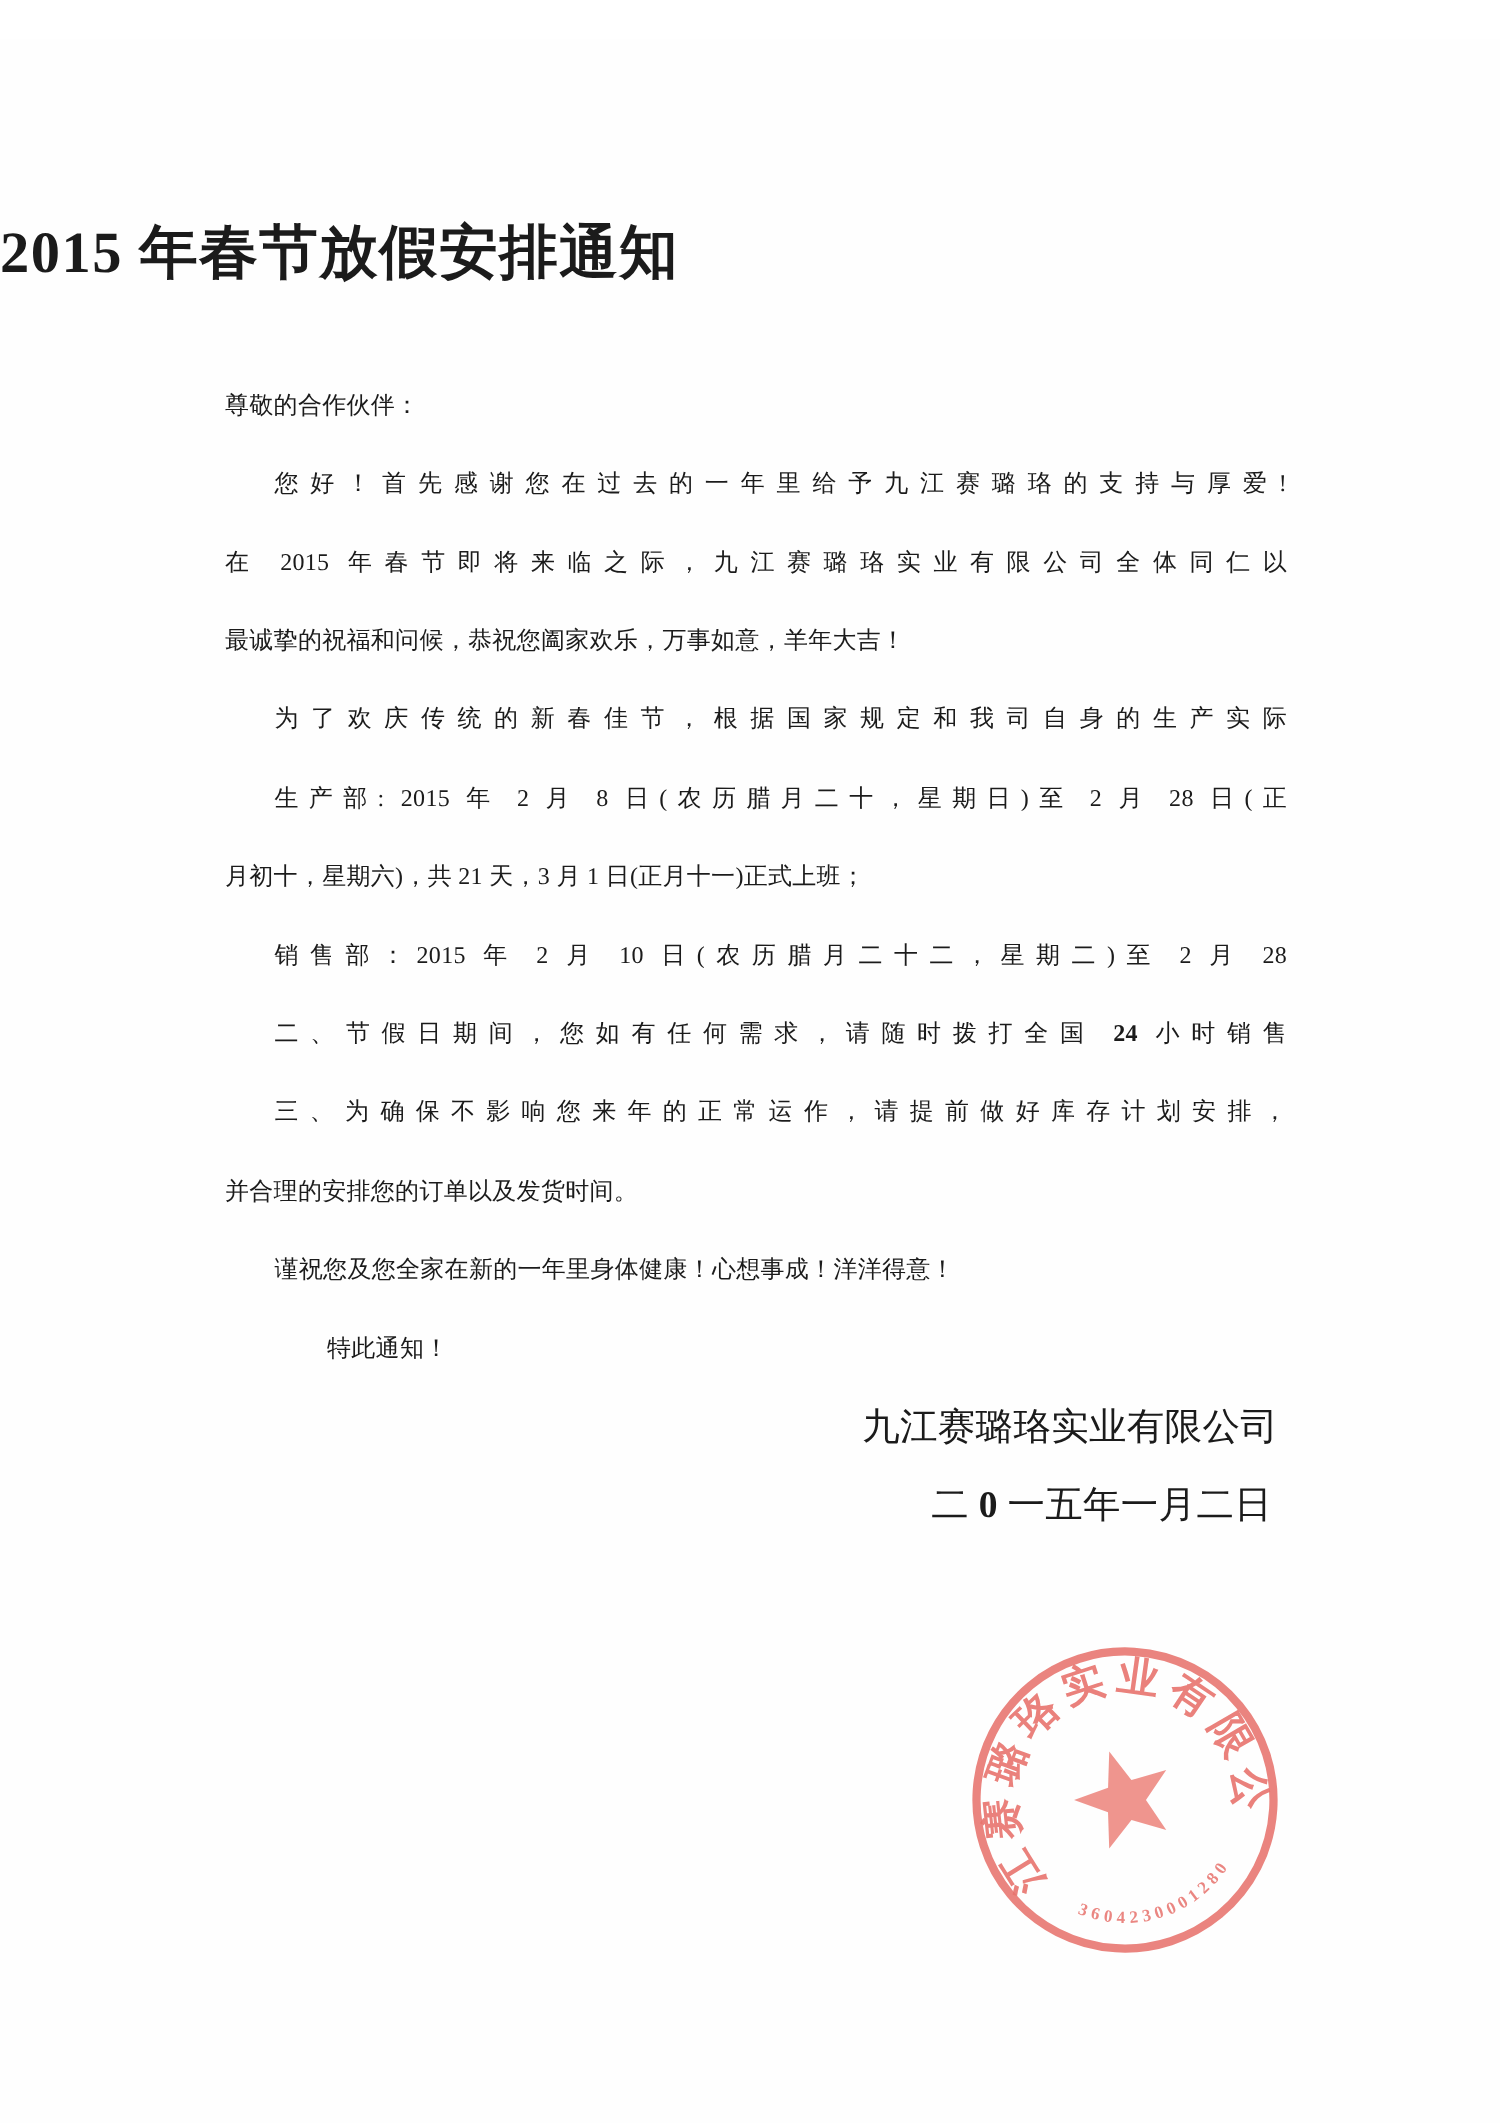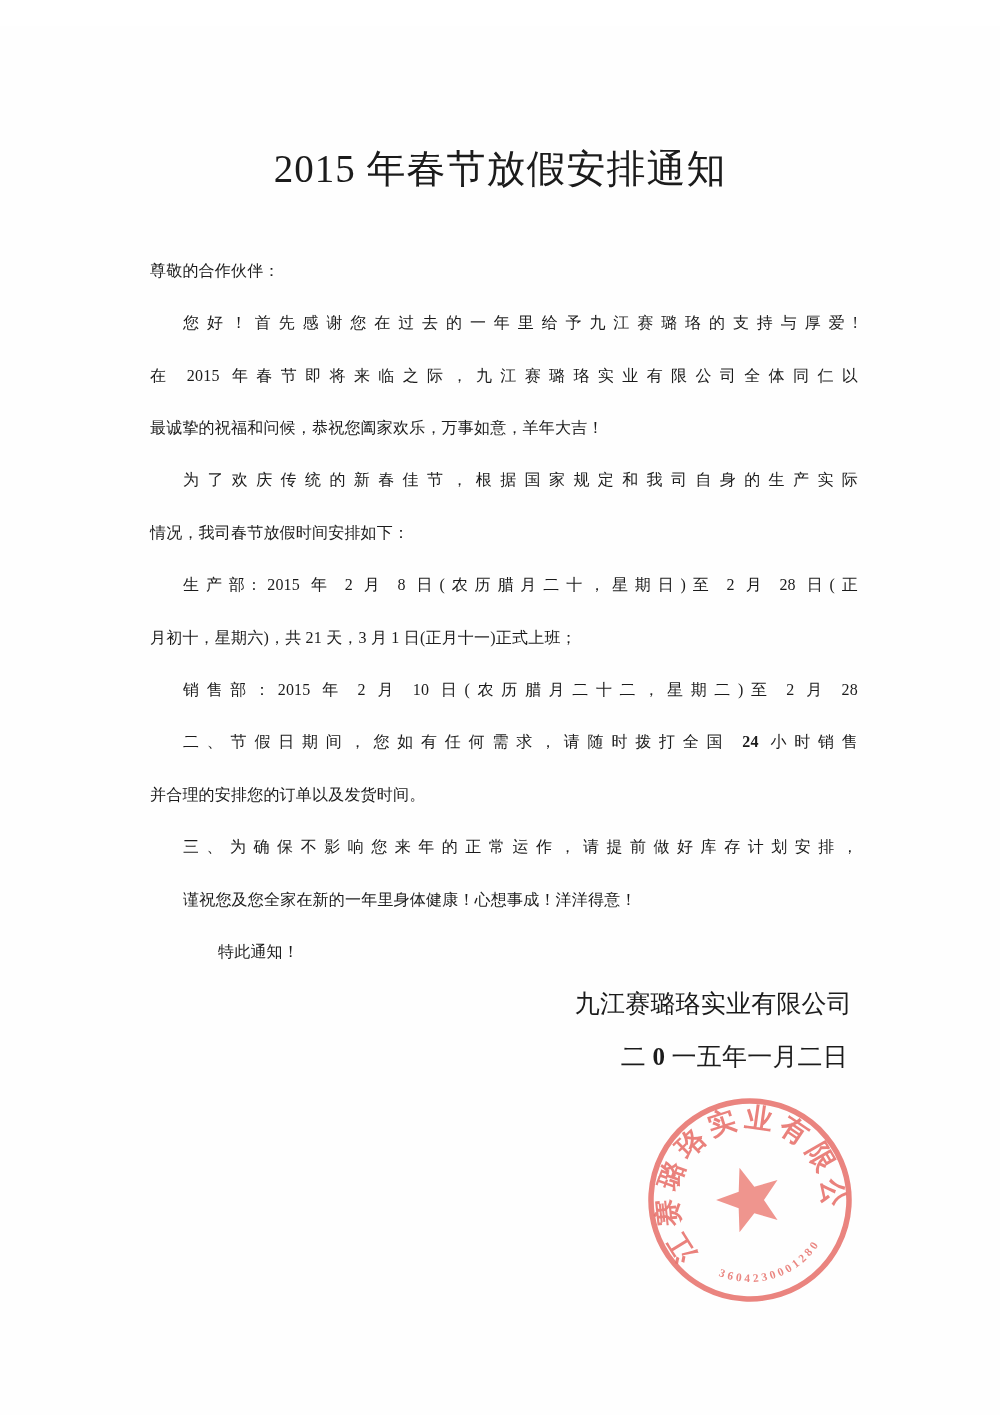--- a/index.html
+++ b/index.html
@@ -7,23 +7,22 @@
     width:1000px; height:1415px;
     background:#ffffff;
     font-family:"Liberation Serif","DejaVu Serif",serif;
     color:#1b1b1b;
     position:relative;
     overflow:hidden;
   }
   .page { position:relative; width:1000px; height:1415px; background:#fefefe; }
   .doc-title {
     padding-top:120px;
-    text-align:center;
     font-size:39px;
-    font-weight:normal;
+    font-weight:bold;
     letter-spacing:1px;
     line-height:1.2;
   }
   .doc-body {
     margin-left:150px;
     width:708px;
     margin-top:52px;
   }
   .line {
     height:52.4px;
@@ -62,27 +61,26 @@
 <div class="page">
 
   <h1 class="doc-title">2015 年春节放假安排通知</h1>
 
   <div class="doc-body">
       <div class="line"><span>尊敬的合作伙伴：</span></div>
       <div class="line just" style="padding-left: 33px;"><span>您好！首先感谢您在过去的一年里给予九江赛璐珞的支持与厚爱!</span></div>
       <div class="line just"><span>在 2015 年春节即将来临之际，九江赛璐珞实业有限公司全体同仁以</span></div>
       <div class="line"><span>最诚挚的祝福和问候，恭祝您阖家欢乐，万事如意，羊年大吉！</span></div>
       <div class="line just" style="padding-left: 33px;"><span>为了欢庆传统的新春佳节，根据国家规定和我司自身的生产实际</span></div>
-      <div class="line"><span>情况，我司春节放假时间安排如下：</span></div>
       <div class="line just" style="padding-left: 33px;"><span>生产部: 2015 年 2 月 8 日(农历腊月二十，星期日)至 2 月 28 日(正</span></div>
       <div class="line"><span>月初十，星期六)，共 21 天，3 月 1 日(正月十一)正式上班；</span></div>
       <div class="line just" style="padding-left: 33px;"><span>销售部：2015 年 2 月 10 日(农历腊月二十二，星期二)至 2 月 28</span></div>
       <div class="line just" style="padding-left: 33px;"><span>二、节假日期间，您如有任何需求，请随时拨打全国 </span><span class="b">24</span><span> 小时销售</span></div>
+      <div class="line just" style="padding-left: 33px;"><span>三、为确保不影响您来年的正常运作，请提前做好库存计划安排，</span></div>
       <div class="line"><span>并合理的安排您的订单以及发货时间。</span></div>
-      <div class="line just" style="padding-left: 33px;"><span>三、为确保不影响您来年的正常运作，请提前做好库存计划安排，</span></div>
       <div class="line" style="padding-left: 33px;"><span>谨祝您及您全家在新的一年里身体健康！心想事成！洋洋得意！</span></div>
       <div class="line" style="padding-left: 68px;"><span>特此通知！</span></div>
       <div class="line right sig" style="padding-right: 6px;"><span>九江赛璐珞实业有限公司</span></div>
       <div class="line right sig" style="padding-right: 10px;"><span>二 </span><span class="b">0</span><span> 一五年一月二日</span></div>
     </div>
 
   <svg class="seal" viewBox="0 0 212 212" xmlns="http://www.w3.org/2000/svg" aria-hidden="true">
     <defs>
       <path id="arc-top" d="M 36.0 131.3 A 74 74 0 1 1 176.0 131.3" fill="none"></path>
       <path id="arc-bottom" d="M 38.8 153.0 A 82 82 0 0 0 173.2 153.0" fill="none"></path>

